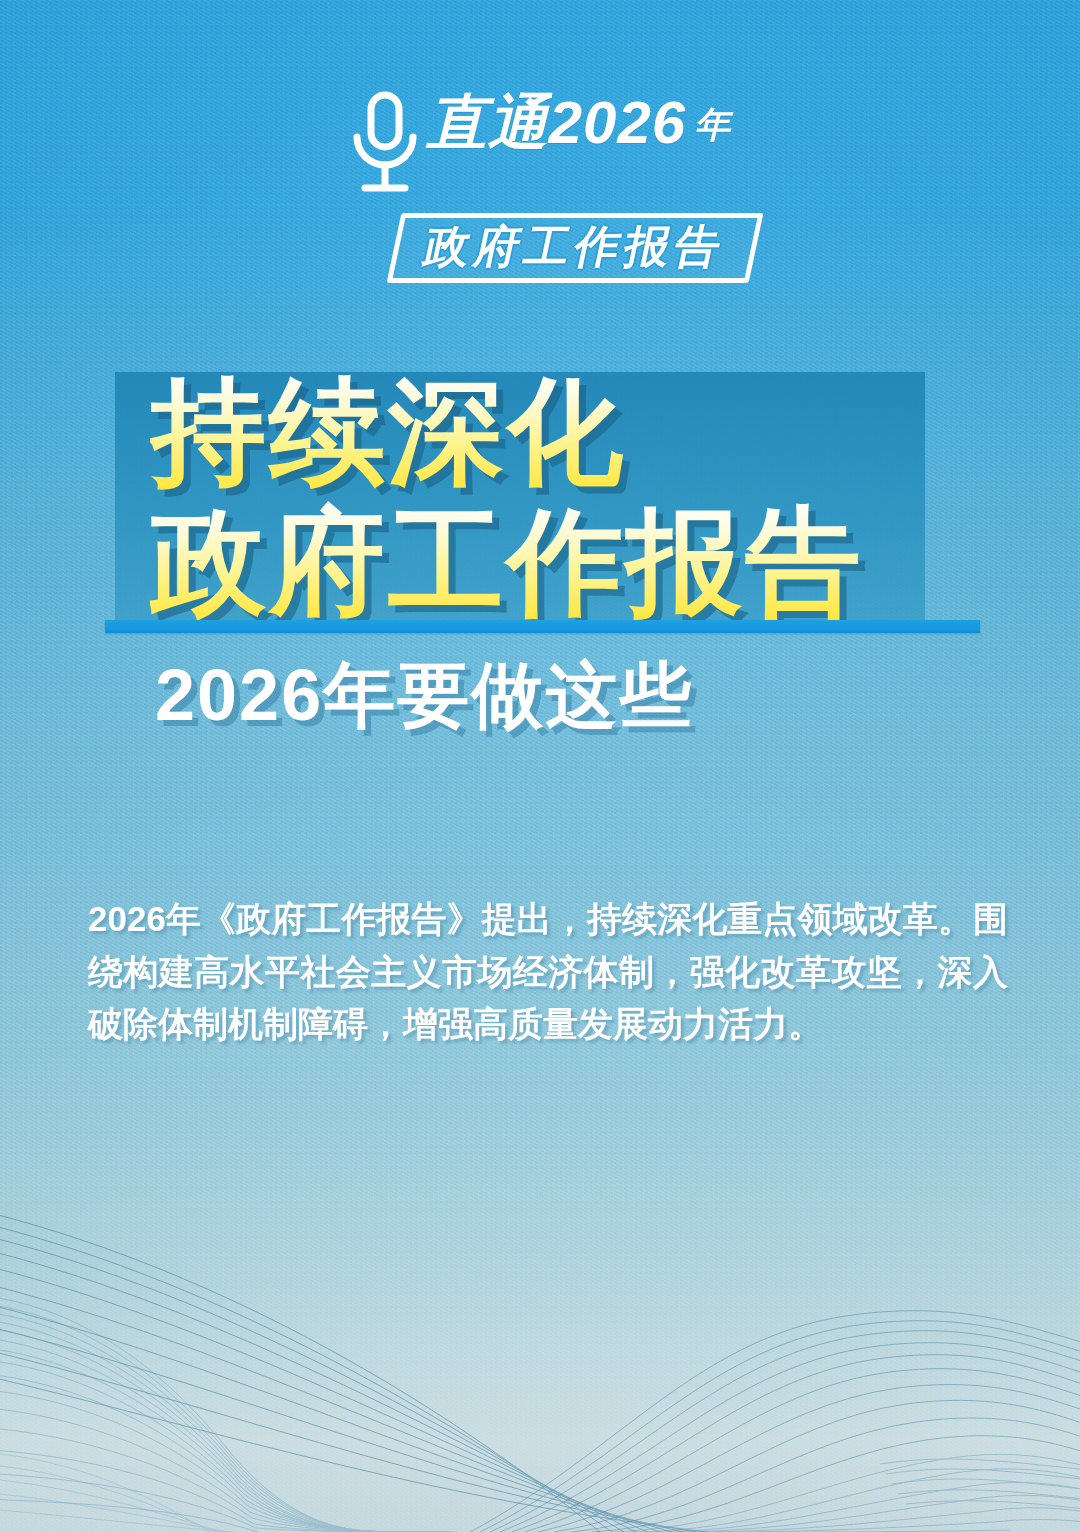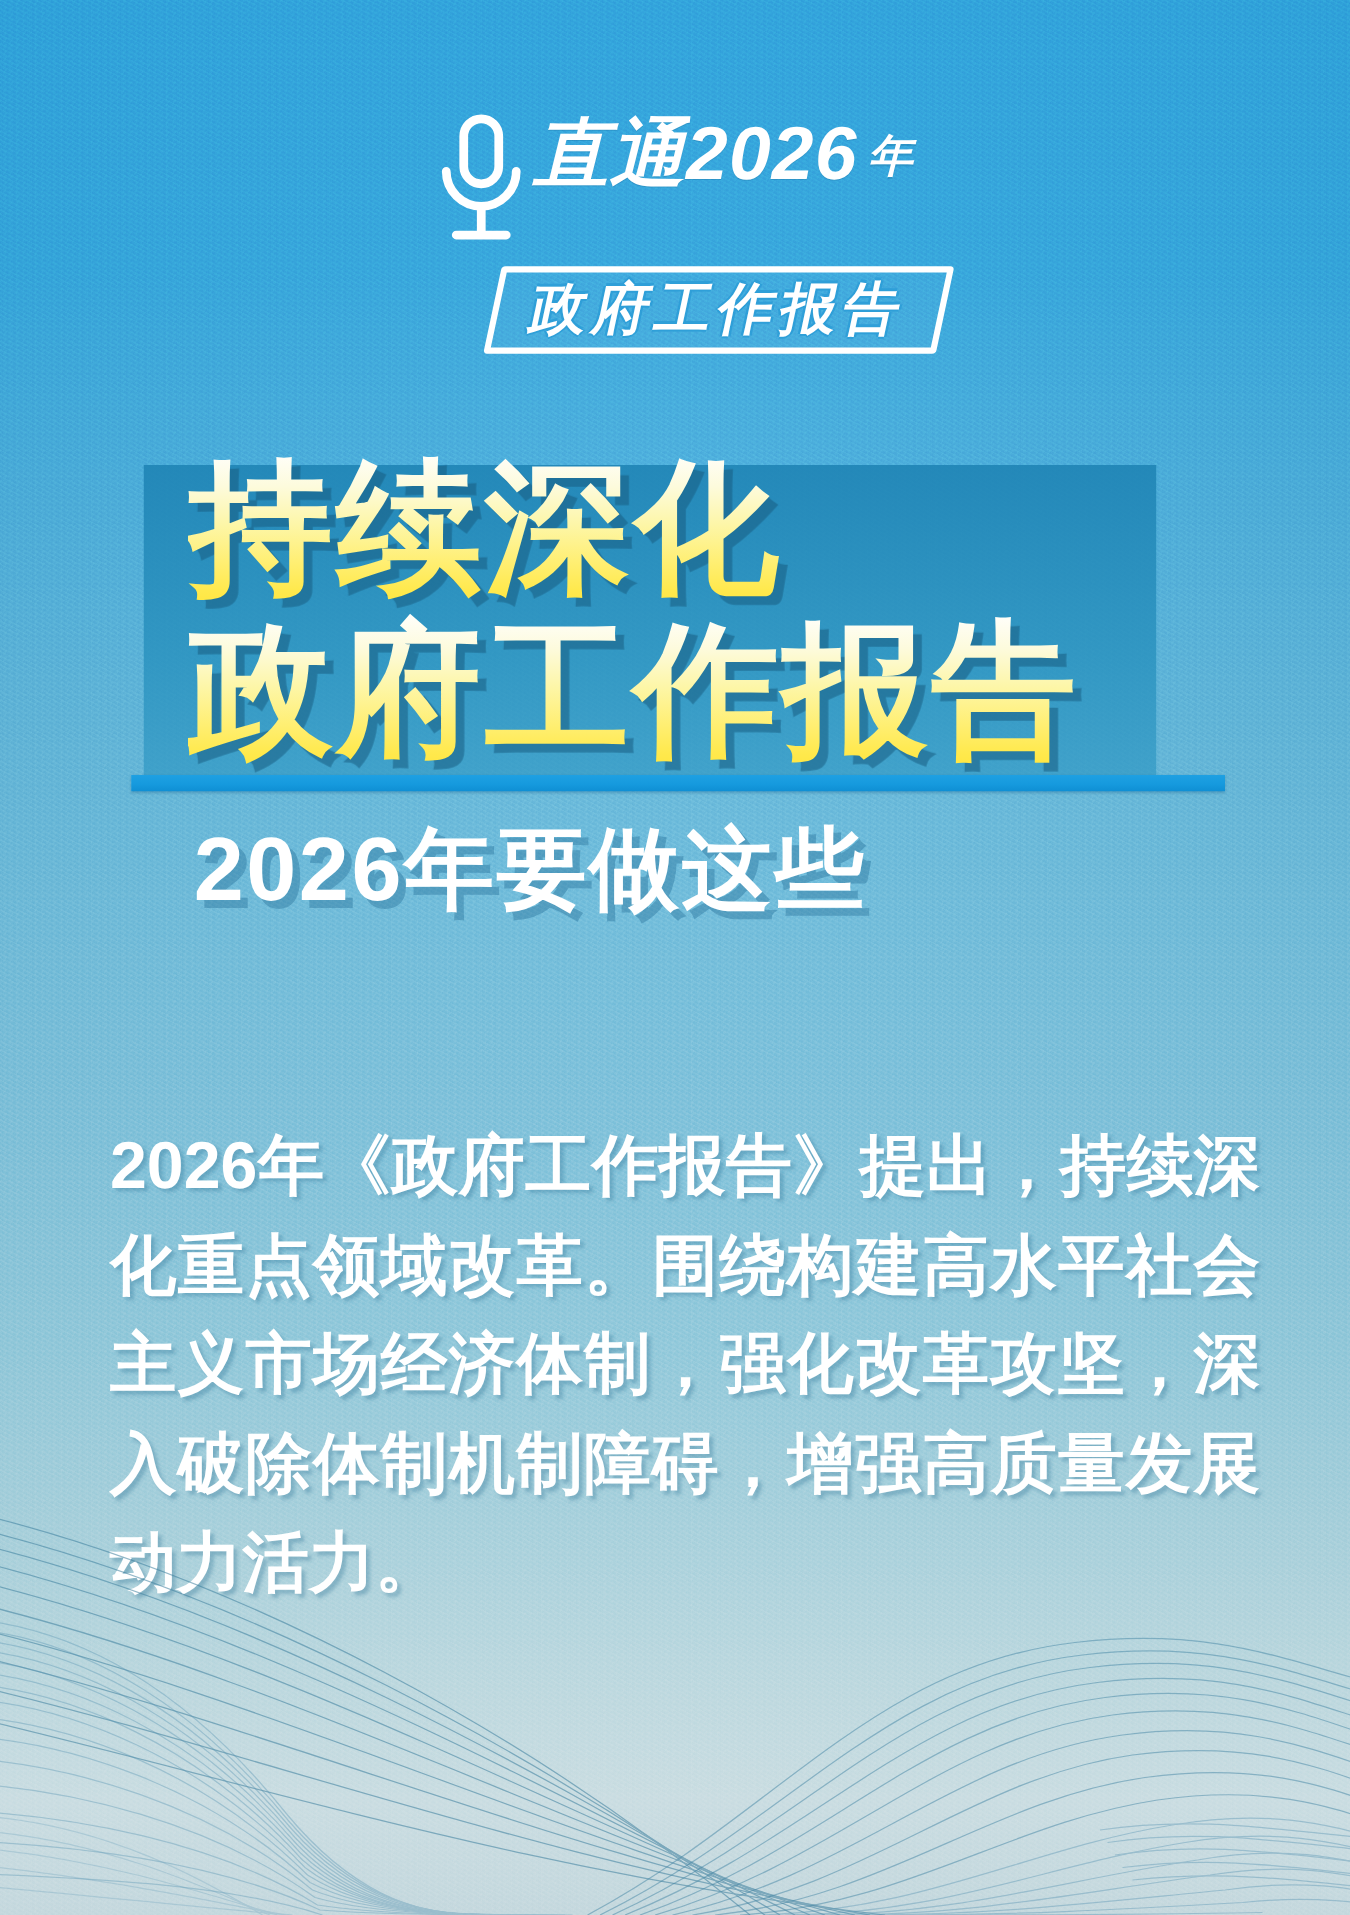--- a/index.html
+++ b/index.html
@@ -124,21 +124,21 @@
     position: absolute;
     left: 115px;
     top: 372px;
     width: 810px;
     height: 260px;
     background: linear-gradient(180deg, rgba(30,131,180,.88) 0%, rgba(40,145,190,.80) 60%, rgba(52,155,198,.72) 100%);
   }
   .title-block {
     position: absolute;
     left: 150px;
-    top: 358px;
+    top: 368px;
     width: 900px;
   }
   .title-line {
     font-size: 116px;
     font-weight: 900;
     line-height: 1.12;
     letter-spacing: 3px;
     white-space: nowrap;
     background: linear-gradient(180deg,
         #ffffff 0%,
@@ -175,21 +175,21 @@
     white-space: nowrap;
     text-shadow: 6px 6px 0 rgba(40,115,155,.42);
   }
 
   
   .body-text {
     position: absolute;
     left: 88px;
     top: 893px;
     width: 920px;
-    font-size: 53px;
+    font-size: 35px;
     font-weight: 700;
     line-height: 1.50;
     color: #ffffff;
     letter-spacing: 0px;
     text-align: justify;
     text-shadow: 3px 3px 3px rgba(46,115,150,.35);
   }
 
   
   .waves {

